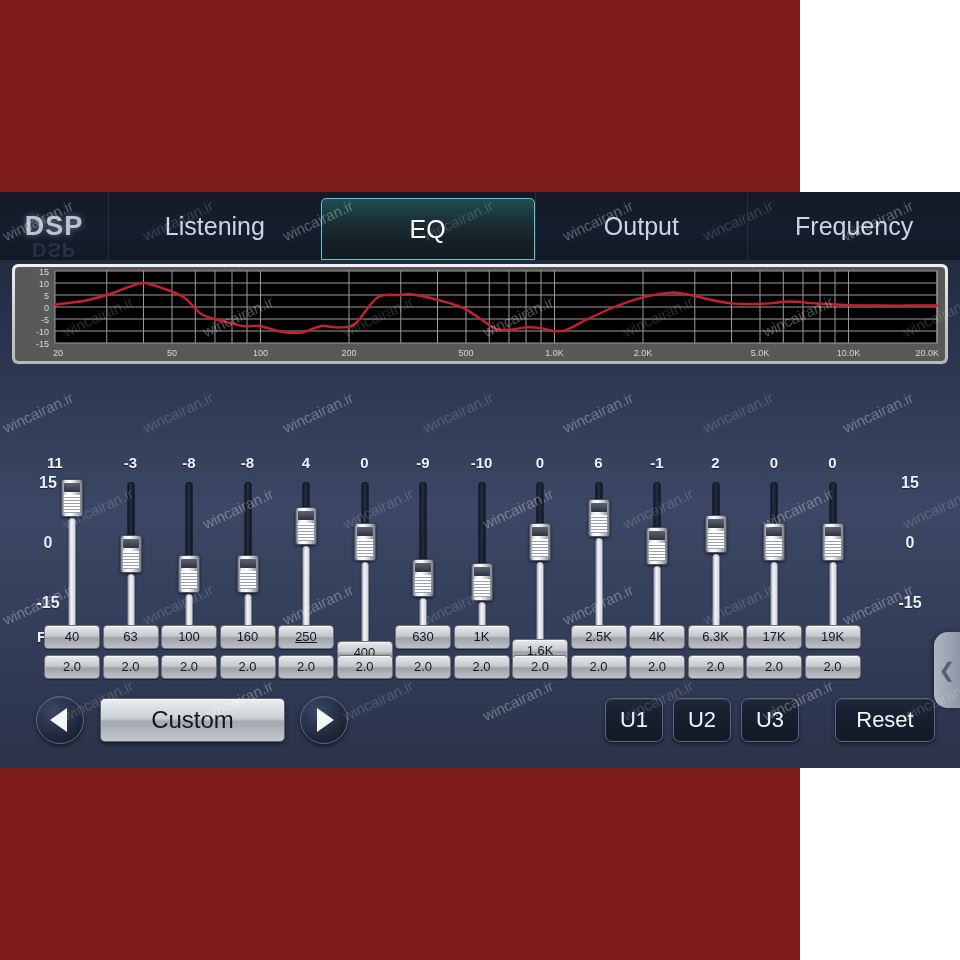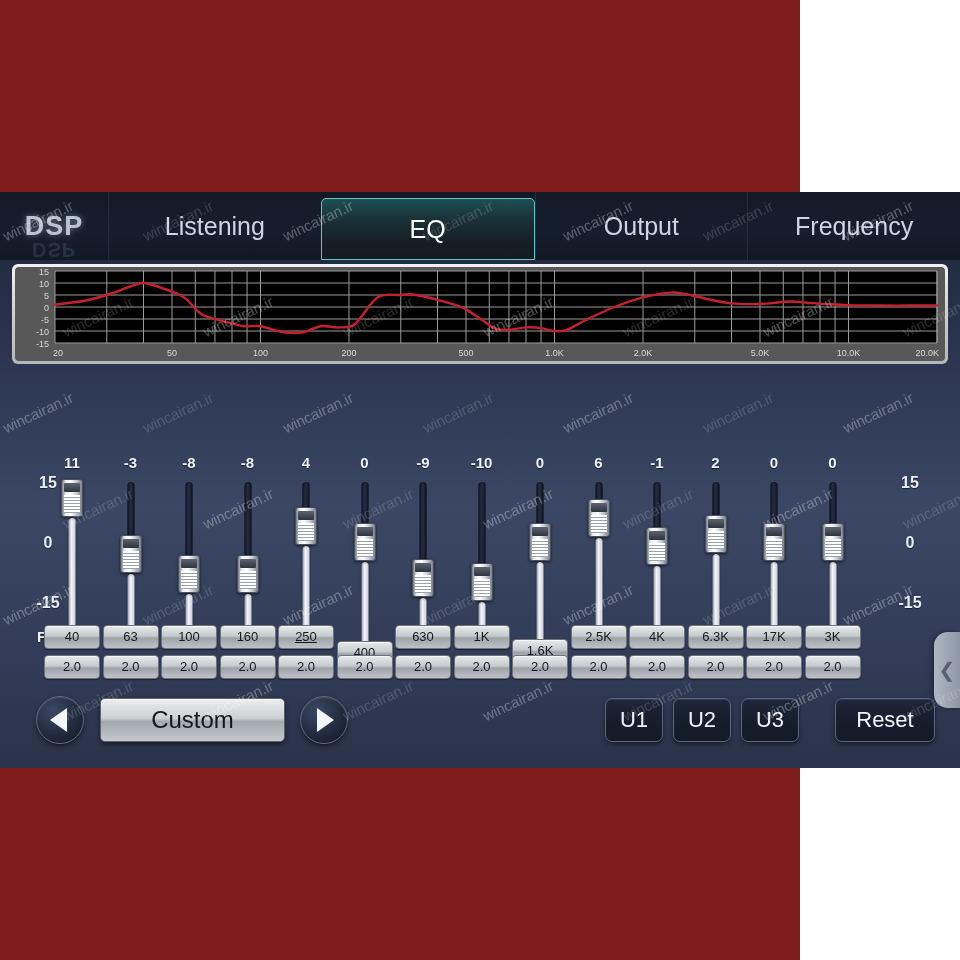--- a/index.html
+++ b/index.html
@@ -242,21 +242,21 @@
             <text x="744.994362549579" y="89" text-anchor="middle" fill="#d8d8d8" font-size="9" font-family="&quot;Liberation Sans&quot;, sans-serif">5.0K</text>
             <text x="833.4971812747896" y="89" text-anchor="middle" fill="#d8d8d8" font-size="9" font-family="&quot;Liberation Sans&quot;, sans-serif">10.0K</text>
             <text x="924" y="89" text-anchor="end" fill="#d8d8d8" font-size="9" font-family="&quot;Liberation Sans&quot;, sans-serif">20.0K</text>
             <path d="M40,37.6 C44.74859063739476,37 59.86307213064021,35.6 68.49154382436859,34 C77.12001551809696,32.4 84.01106804970303,30.4 91.77083016237026,28 C99.53059227503749,25.6 108.92811840656526,21.6 115.05011650037197,19.6 C121.17211459417868,17.6 123.28650751041043,15.8 128.5028187252105,16 C133.71912994001053,16.2 139.5711515790245,18.400000000000002 146.3479837891723,20.8 C153.1248159993201,23.2 162.47125881526884,26 169.16381198609722,30.4 C175.8563651569256,34.8 179.9030726931672,43.199999999999996 186.50330281414253,47.199999999999996 C193.10353293511787,51.199999999999996 201.65322869981657,52.4 208.76519271194934,54.4 C215.8771567240821,56.4 223.05308879313242,58.400000000000006 229.1750868869391,59.2 C235.2970849807458,60 238.89695115381417,58.2 245.4971812747895,59.2 C252.09741139576485,60.2 261.6161938645575,64.19999999999999 268.7764676127912,65.19999999999999 C275.9367413610249,66.19999999999999 282.3368256703848,66.19999999999999 288.45882376419155,65.19999999999999 C294.5808218579983,64.19999999999999 299.5773152321175,60 305.50845617563147,59.2 C311.43959711914545,58.400000000000006 318.25880313345385,60.8 324.04566942527555,60.4 C329.83253571709724,60 333.8220081933796,61.8 340.22965392656175,56.8 C346.6372996597439,51.8 354.9013477850671,35.199999999999996 362.49154382436853,30.4 C370.08173986366995,25.599999999999998 379.86270753328364,28.48 385.7708301623703,28 C391.678952791457,27.52 391.8182815050818,26.720000000000002 397.9402795988885,27.520000000000003 C404.06227769269515,28.320000000000004 414.9772067403768,30.919999999999998 422.5028187252105,32.8 C430.0284307100442,34.67999999999999 438.3453608704957,37.199999999999996 443.09395150789044,38.8 C447.84254214528517,40.4 447.26594426512537,40.199999999999996 450.994362549579,42.4 C454.7227808340327,44.6 460.5463045038518,48.8 465.46446121461236,52 C470.3826179253729,55.2 475.7547121767477,59.800000000000004 480.5033028141425,61.6 C485.2518934515373,63.4 488.8722825996013,63 493.95600503898106,62.8 C499.0397274783608,62.599999999999994 505.6575584485926,60.68 511.0056374504209,60.4 C516.3537164522493,60.12 521.2958884125562,60.519999999999996 526.044479049951,61.12 C530.7930696873457,61.72 535.2268226645633,63.72 539.4971812747895,64 C543.7675398850156,64.28 546.0834064482725,64.8 551.6666307113076,62.8 C557.2498549743426,60.8 565.0228892756122,55.8 572.9965268529995,52 C580.9701644303868,48.2 590.3412106511314,43.6 599.5084561756315,40 C608.6757017001316,36.4 618.5028187252105,32.8 628,30.4 C637.4971812747895,28 648.5845117148548,25.999999999999996 656.4915438243686,25.599999999999998 C664.3985759338824,25.2 668.898786146942,26.8 675.4421926570826,28 C681.9855991672232,29.2 688.9085452071911,31.4 695.7519828852124,32.8 C702.5954205632338,34.199999999999996 709.6124906214309,35.68 716.5028187252105,36.4 C723.3931468289902,37.12 730.7075968516352,37.120000000000005 737.0939515078906,37.120000000000005 C743.4803061641459,37.120000000000005 748.5860547783669,36.84 754.8209466627422,36.4 C761.0558385471176,35.959999999999994 768.3813047203358,34.599999999999994 774.5033028141426,34.48 C780.6253009079493,34.36 785.1790947888076,35.239999999999995 791.5529352255825,35.68 C797.9267756623574,36.120000000000005 805.7556377599238,36.720000000000006 812.7463454347917,37.120000000000005 C819.7370531096595,37.52 824.4554843717549,37.839999999999996 833.4971812747896,38.08 C842.5388781778242,38.32 856.9946477028592,38.480000000000004 866.9965268529995,38.56 C876.9984060031398,38.64 884.3412106511313,38.56 893.5084561756314,38.56 C902.6757017001315,38.56 917.2514093626053,38.56 922,38.56" fill="none" stroke="#c8202e" stroke-width="2.4" stroke-linecap="round" stroke-linejoin="round"></path>
           </svg>
       </div>
     </div>
 
     <div id="eqarea">
       <div class="gainrow" id="gainrow">
-          <div class="gainval" style="left: 49px;">11</div>
+          <div class="gainval" style="left: 32px;">11</div>
           <div class="gainval" style="left: 107.5px;">-3</div>
           <div class="gainval" style="left: 166px;">-8</div>
           <div class="gainval" style="left: 224.5px;">-8</div>
           <div class="gainval" style="left: 283px;">4</div>
           <div class="gainval" style="left: 341.5px;">0</div>
           <div class="gainval" style="left: 400px;">-9</div>
           <div class="gainval" style="left: 458.5px;">-10</div>
           <div class="gainval" style="left: 517px;">0</div>
           <div class="gainval" style="left: 575.5px;">6</div>
           <div class="gainval" style="left: 634px;">-1</div>
@@ -381,21 +381,21 @@
           <div class="cell" style="left: 219.5px; top: 1px;">160</div>
           <div class="cell" style="left: 278px; top: 1px; text-decoration: underline;">250</div>
           <div class="cell" style="left: 336.5px; top: 17px;">400</div>
           <div class="cell" style="left: 395px; top: 1px;">630</div>
           <div class="cell" style="left: 453.5px; top: 1px;">1K</div>
           <div class="cell" style="left: 512px; top: 15px;">1.6K</div>
           <div class="cell" style="left: 570.5px; top: 1px;">2.5K</div>
           <div class="cell" style="left: 629px; top: 1px;">4K</div>
           <div class="cell" style="left: 687.5px; top: 1px;">6.3K</div>
           <div class="cell" style="left: 746px; top: 1px;">17K</div>
-          <div class="cell" style="left: 804.5px; top: 1px;">3K</div>
+          <div class="cell" style="left: 804.5px; top: 1px;">19K</div>
         </div>
       <div class="fqrow" id="qrow" style="top:200px">
         <span class="fqlabel">Q:</span>
       <div class="cell" style="left: 44px; top: 1px;">2.0</div>
           <div class="cell" style="left: 102.5px; top: 1px;">2.0</div>
           <div class="cell" style="left: 161px; top: 1px;">2.0</div>
           <div class="cell" style="left: 219.5px; top: 1px;">2.0</div>
           <div class="cell" style="left: 278px; top: 1px;">2.0</div>
           <div class="cell" style="left: 336.5px; top: 1px;">2.0</div>
           <div class="cell" style="left: 395px; top: 1px;">2.0</div>

